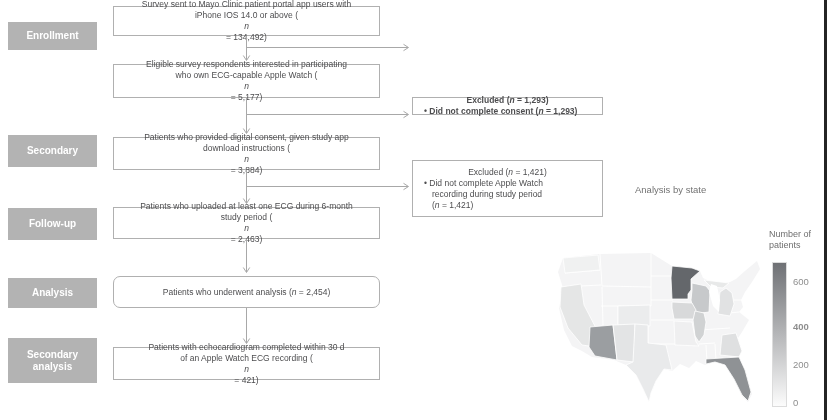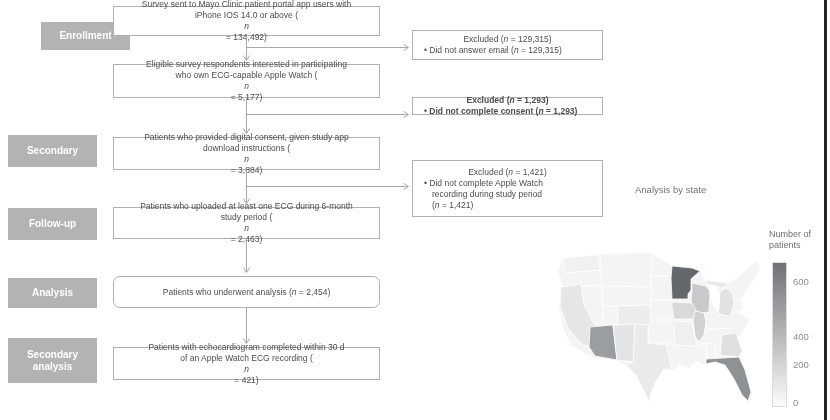--- a/index.html
+++ b/index.html
@@ -34,39 +34,35 @@
   .cb-bar{position:absolute;left:772px;top:262px;width:15px;height:145px;border:1px solid #dcdcdc;box-sizing:border-box;}
   .cb-tick{position:absolute;left:793px;font-size:9.5px;color:#8e8e8e;}
   .edge-line{position:absolute;left:824px;top:0;width:3px;height:420px;background:#242424;}
   i{font-style:italic;}
 </style>
 </head>
 <body>
 
 <div class="fig">
 
-  <div class="stage" style="top:22px;height:28px;margin-left:33px;">Enrollment</div>
+  <div class="stage" style="top:22px;height:28px;">Enrollment</div>
   <div class="stage" style="top:135px;height:32px;">Secondary</div>
   <div class="stage" style="top:208px;height:32px;">Follow-up</div>
   <div class="stage" style="top:278px;height:30px;">Analysis</div>
   <div class="stage" style="top:338px;height:45px;padding:0 1px;box-sizing:border-box;">Secondary analysis</div>
 
   <div class="fbox" style="top:6px;height:30px;">Survey sent to Mayo Clinic patient portal app users with<br>iPhone IOS 14.0 or above (<i>n</i> = 134,492)</div>
   <div class="fbox" style="top:64px;height:34px;">Eligible survey respondents interested in participating<br>who own ECG-capable Apple Watch (<i>n</i> = 5,177)</div>
   <div class="fbox" style="top:137px;height:33px;">Patients who provided digital consent, given study app<br>download instructions (<i>n</i> = 3,884)</div>
   <div class="fbox" style="top:207px;height:32px;">Patients who uploaded at least one ECG during 6-month<br>study period (<i>n</i> = 2,463)</div>
   <div class="fbox" style="top:276px;height:32px;border-radius:7px;">
     <div class="ttl">Patients who underwent analysis (<i>n</i> = 2,454)</div>
   </div>
   <div class="fbox" style="top:347px;height:33px;">Patients with echocardiogram completed within 30 d<br>of an Apple Watch ECG recording (<i>n</i> = 421)</div>
 
-  <div class="ebox" style="top:30px;height:30px;">
-    <div class="ttl">Excluded (<i>n</i> = 129,315)</div>
-    <div class="bullet">•  Did not answer email (<i>n</i> = 129,315)</div>
-  </div>
   <div class="ebox" style="top:97px;height:18px;font-weight:bold;">
     <div class="ttl">Excluded (<i>n</i> = 1,293)</div>
     <div class="bullet">•  Did not complete consent (<i>n</i> = 1,293)</div>
   </div>
   <div class="ebox" style="top:160px;height:57px;">
     <div class="ttl">Excluded (<i>n</i> = 1,421)</div>
     <div class="bullet">•  Did not complete Apple Watch<br>recording during study period<br>(<i>n</i> = 1,421)</div>
   </div>
 
   <svg class="arrows" width="830" height="420">
@@ -138,18 +134,18 @@
       <path fill="#dfe0e1" d="M169,85 L183,83 L189,101 L186,107 L167,105 Z"></path>
       <path fill="#8f9295" d="M153,109 L186,107 L192,120 L198,142 L195,151 L189,145 L181,129 L172,115 L162,112 L153,114 Z"></path>
     </g>
 
     <path fill="#ffffff" d="M158,34 L164,36 L167,50 L166,62 L160,56 L156,42 Z"></path>
   </svg>
 
   <div class="cb-title">Number of patients</div>
   <div class="cb-bar" style="background: linear-gradient(rgb(111, 113, 117), rgb(252, 252, 252));"></div>
   <div class="cb-tick" style="top:276px;">600</div>
-  <div class="cb-tick" style="top:331px;">400</div>
+  <div class="cb-tick" style="top:321px;font-weight:bold;">400</div>
   <div class="cb-tick" style="top:359px;">200</div>
   <div class="cb-tick" style="top:397px;">0</div>
 
   <div class="edge-line"></div>
 </div>
 
 </body></html>

